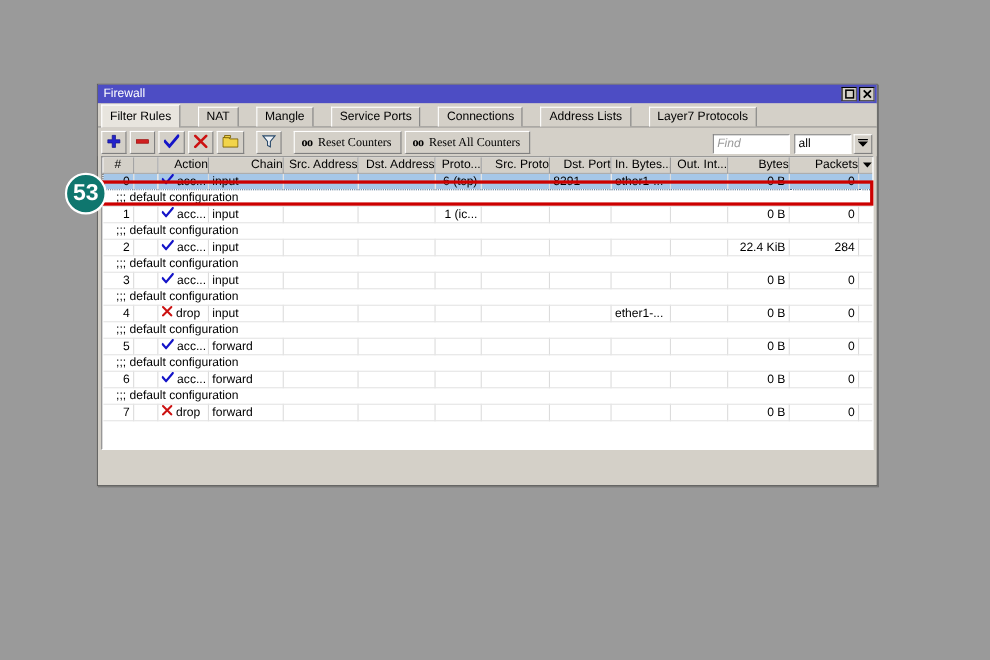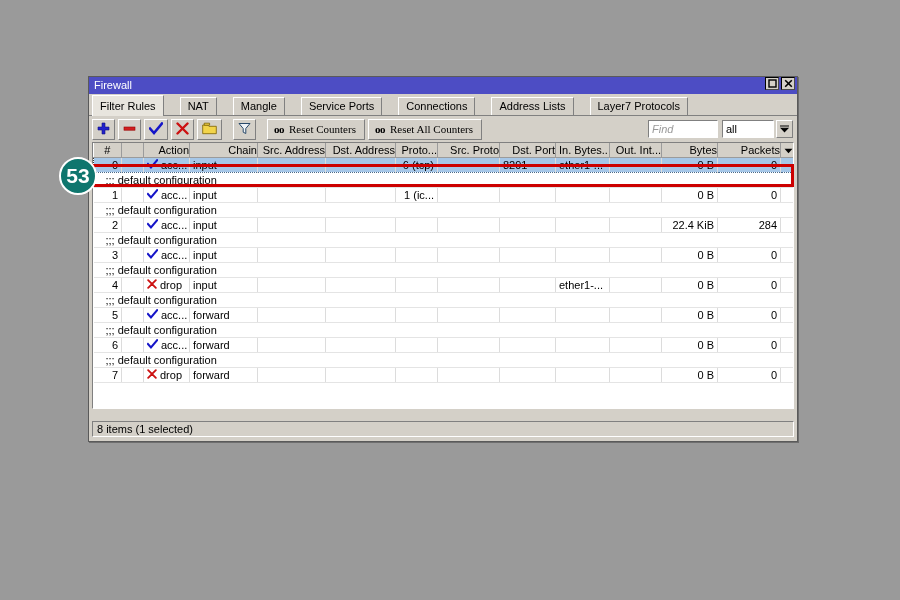--- a/index.html
+++ b/index.html
@@ -27,21 +27,21 @@
     border: 1px solid #5a5a5a;
     box-shadow: 1px 1px 0 #6e6e6e;
     box-sizing: border-box;
   }
 
   
   .titlebar {
     height: 17px;
     background: #4d4dc4;
     display: flex;
-    align-items: flex-start;
+    align-items: center;
     padding: 0 2px 0 5px;
     box-sizing: border-box;
   }
   .titlebar-text {
     color: #ffffff;
     font-size: 11px;
     flex: 1;
     line-height: 17px;
     white-space: nowrap;
   }
@@ -93,21 +93,21 @@
     position: relative;
     z-index: 2;
     margin-bottom: -1px;
     font-weight: normal;
   }
 
   
   .toolbar {
     height: 26px;
     display: flex;
-    align-items: center;
+    align-items: flex-end;
     padding: 2px 4px 2px 3px;
     background: #d4d0c8;
     box-sizing: border-box;
   }
   .tbtn {
     height: 21px;
     min-width: 23px;
     background: #d4d0c8;
     border: 1px solid #ffffff;
     border-right-color: #808080;
@@ -629,17 +629,16 @@
             <td></td>
             <td></td>
             <td class="r">0 B</td>
             <td class="r">0</td>
             <td></td>
           </tr>
         </tbody>
     </table>
   </div>
 
-  <div class="statusbar">8 items (1 selected)</div>
 </div>
 
 <div id="annot-rect"></div>
 <div id="annot-badge">53</div>
 
 </body></html>

